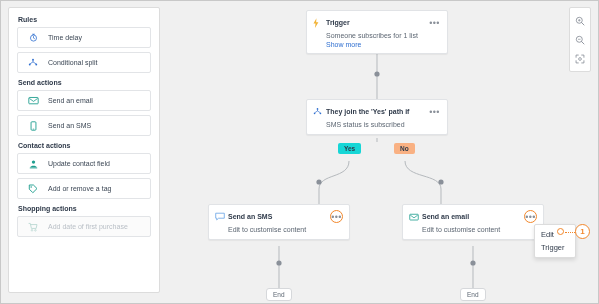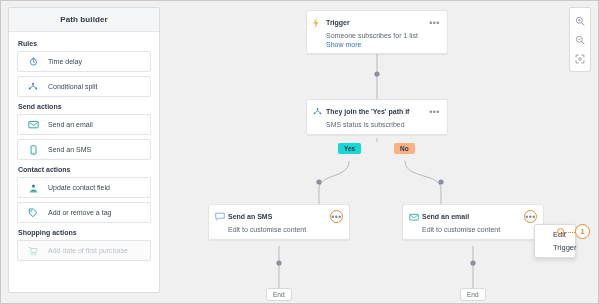--- a/index.html
+++ b/index.html
@@ -110,21 +110,21 @@
     position: absolute;
     background: #fff;
     border: 1px solid #dcdcdc;
     box-shadow: 0 2px 4px rgba(0,0,0,.12);
     border-radius: 2px;
     padding: 3px 0;
     width: 42px;
   }
   #ctx-menu .mi {
     font-size: 7.5px; color: #2f3a4a;
-    padding: 2px 6px; cursor: pointer; margin-left: 12px;
+    padding: 2px 6px; cursor: pointer;
   }
 
   
   .callout-ring {
     position: absolute;
     width: 7px; height: 7px; border-radius: 50%;
     border: 1.5px solid #f2872b;
   }
   .callout-dots {
     position: absolute;
@@ -173,23 +173,20 @@
     <circle cx="440" cy="181" r="2.6" fill="#8a9099"></circle>
 
     <line x1="278" y1="245" x2="278" y2="288" stroke="#b5b9bd" stroke-width="1"></line>
     <circle cx="278" cy="262" r="2.6" fill="#8a9099"></circle>
 
     <line x1="472" y1="245" x2="472" y2="288" stroke="#b5b9bd" stroke-width="1"></line>
     <circle cx="472" cy="262" r="2.6" fill="#8a9099"></circle>
   </svg>
 
   <div id="sidebar">
-    <div id="sidebar-header">
-      <div class="title">Path builder</div>
-    </div>
     <div id="sidebar-body">
 
       <div class="group-label first">Rules</div>
       <div class="palette-item">
         <div class="pi-icon">
           <svg width="9" height="9" viewBox="0 0 16 16">
               <circle cx="8" cy="9" r="5.4" fill="none" stroke="#2f6fd0" stroke-width="1.4"></circle>
               <path d="M8 6.2 L8 9 L9.8 10" stroke="#2f6fd0" stroke-width="1.3" fill="none" stroke-linecap="round"></path>
               <path d="M6.3 2.2 L9.7 2.2" stroke="#2f6fd0" stroke-width="1.4" stroke-linecap="round"></path>
               <path d="M8 2.2 L8 3.6" stroke="#2f6fd0" stroke-width="1.4"></path>

